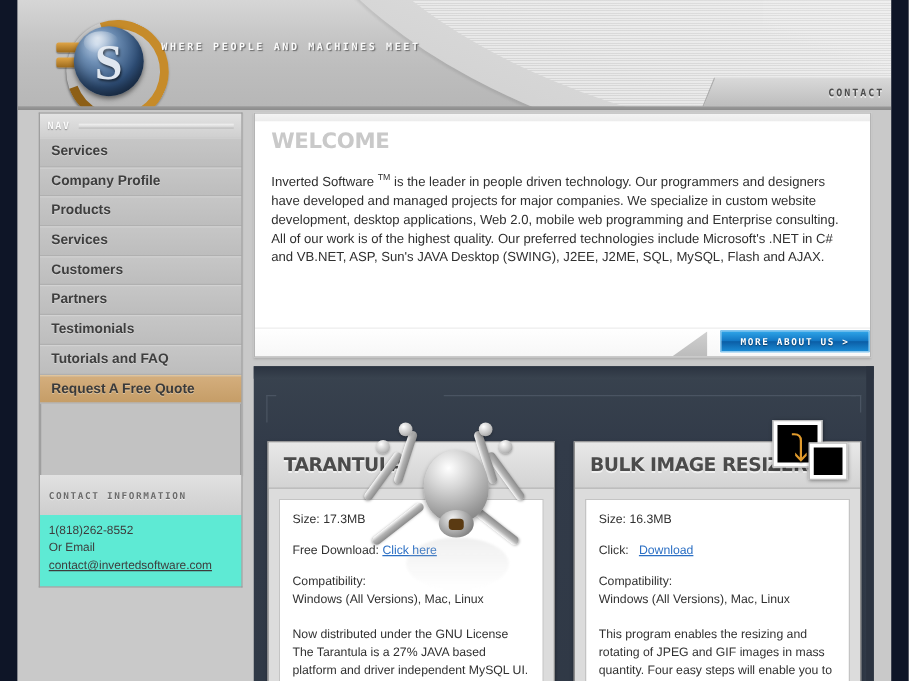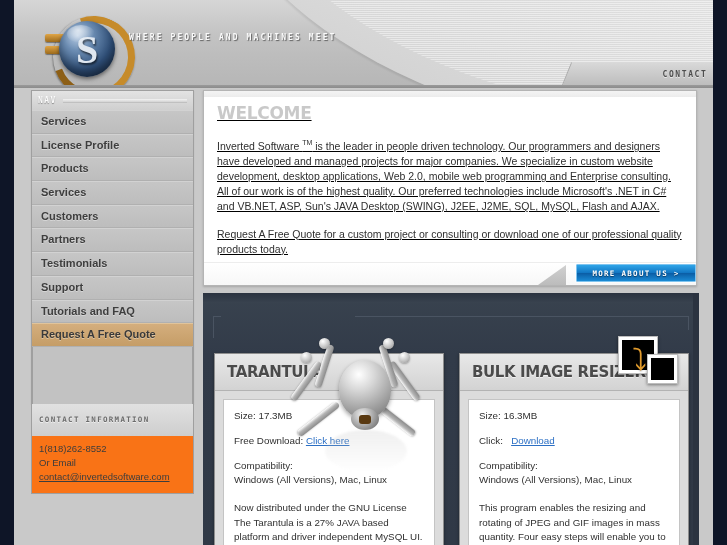--- a/index.html
+++ b/index.html
@@ -141,27 +141,27 @@
   .cibox{
     margin-top:0;background:#c2c2c2;border:1px solid #9f9f9f;border-top:none;
   }
   .cihead{
     height:32px;display:flex;align-items:center;padding-left:7px;
     background:linear-gradient(180deg,#e1e1e1,#cecece);
     font-family:"DejaVu Sans Mono", monospace;font-weight:bold;font-size:7.5px;
     letter-spacing:1.3px;color:#6a6a6a;text-shadow:0 1px 0 rgba(255,255,255,.6);
   }
   .cibody{
-    padding:6px 7px 9px 7px;background:#f97316;
+    padding:6px 7px 9px 7px;background:#5eead4;
     font-size:9.5px;color:#3d3d3d;line-height:14px;
   }
   .cibody a{color:#3d3d3d;text-decoration:underline;}
 
   
-  .main{position:absolute;left:189px;top:2px;width:494px;text-decoration:underline;}
+  .main{position:absolute;left:189px;top:2px;width:494px;}
 
   .panel{
     background:#fff;border:1px solid #b4b4b4;
     box-shadow:0 1px 2px rgba(0,0,0,.18);
     position:relative;
   }
   .welcome{height:194px;overflow:hidden;}
   .welcome .wbar{height:6px;background:linear-gradient(180deg,#f4f4f4,#ececec);}
   .welcome h2{
     margin:6px 0 0 13px;font-family:"DejaVu Sans", sans-serif;
@@ -328,27 +328,26 @@
     <div class="content">
 
       <div class="sidebar">
         <div class="navbox">
           <div class="navhead">
             <span class="lbl">NAV</span>
             <span class="rule"></span>
           </div>
           <ul class="navlist">
             <li>Services</li>
-            <li>License Profile</li>
+            <li>Company Profile</li>
             <li>Products</li>
             <li>Services</li>
             <li>Customers</li>
             <li>Partners</li>
             <li>Testimonials</li>
-            <li>Support</li>
             <li>Tutorials and FAQ</li>
             <li class="active">Request A Free Quote</li>
           </ul>
           <div class="navfill"></div>
         </div>
 
         <div class="cibox">
           <div class="cihead">CONTACT INFORMATION</div>
           <div class="cibody">
             <div>1(818)262-8552</div>
@@ -357,21 +356,20 @@
           </div>
         </div>
       </div>
 
       <div class="main">
         <div class="panel welcome">
           <div class="wbar"></div>
           <h2>WELCOME</h2>
           <div class="txt">
             <p><span>Inverted Software </span><sup>TM</sup><span> is the leader in people driven technology. Our programmers and designers have developed and managed projects for major companies. We specialize in custom website development, desktop applications, Web 2.0, mobile web programming and Enterprise consulting. All of our work is of the highest quality. Our preferred technologies include Microsoft's .NET in C# and VB.NET, ASP, Sun's JAVA Desktop (SWING), J2EE, J2ME, SQL, MySQL, Flash and AJAX.</span></p>
-            <p>Request A Free Quote for a custom project or consulting or download one of our professional quality products today.</p>
           </div>
           <div class="footstrip"></div>
           <div class="notch"></div>
           <div class="btn-more">MORE ABOUT US &gt;</div>
         </div>
       </div>
 
       <div class="quick">
         <div class="topshade"></div>
         <div class="lrule"></div>

